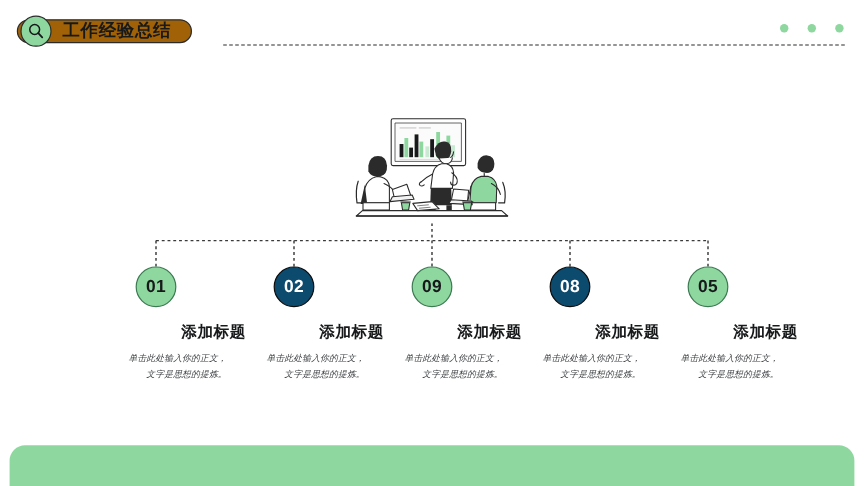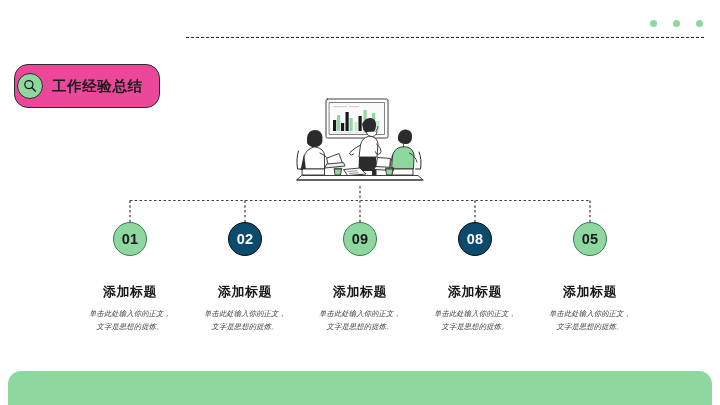--- a/index.html
+++ b/index.html
@@ -30,29 +30,28 @@
     left: 14px;
     top: 16px;
     width: 690px;
     height: 30px;
   }
 
   #title-pill {
     position: absolute;
     left: 0;
     top: 0;
-    height: 44px;
+    height: 20px;
     display: flex;
     align-items: center;
-    background: #ec4899;
+    background: #a16207;
     border: 1px solid #2b2b2b;
     border-radius: 14px;
     padding: 0 16px 0 2px;
     box-sizing: border-box;
-    margin-top: 48px;
   }
 
   #search-badge {
     width: 24px;
     height: 24px;
     border-radius: 50%;
     background: #8ed79f;
     border: 1px solid #2b2b2b;
     display: flex;
     align-items: center;
@@ -119,21 +118,21 @@
     position: absolute;
     left: 0;
     top: 222px;
     width: 720px;
     height: 120px;
   }
   .col {
     position: absolute;
     top: 0;
     width: 150px;
-    text-align: center;
+    text-align: right;
   }
   .num-circle {
     width: 34px;
     height: 34px;
     border-radius: 50%;
     margin: 0 auto;
     display: flex;
     align-items: center;
     justify-content: center;
     font-size: 14.5px;
@@ -145,21 +144,21 @@
     background: #8ed79f;
     border: 1.3px solid #3c7a52;
     color: #17191a;
   }
   .num-circle.dark {
     background: #0c4a6e;
     border: 1.3px solid #0d0d0d;
     color: #ffffff;
   }
   .col-title {
-    margin-top: 29px;
+    margin-top: 14px;
     font-size: 13px;
     font-weight: bold;
     color: #17191a;
     letter-spacing: 0.5px;
     line-height: 1.1;
   }
   .col-body {
     margin-top: 9px;
     font-size: 7.3px;
     color: #3d4043;

